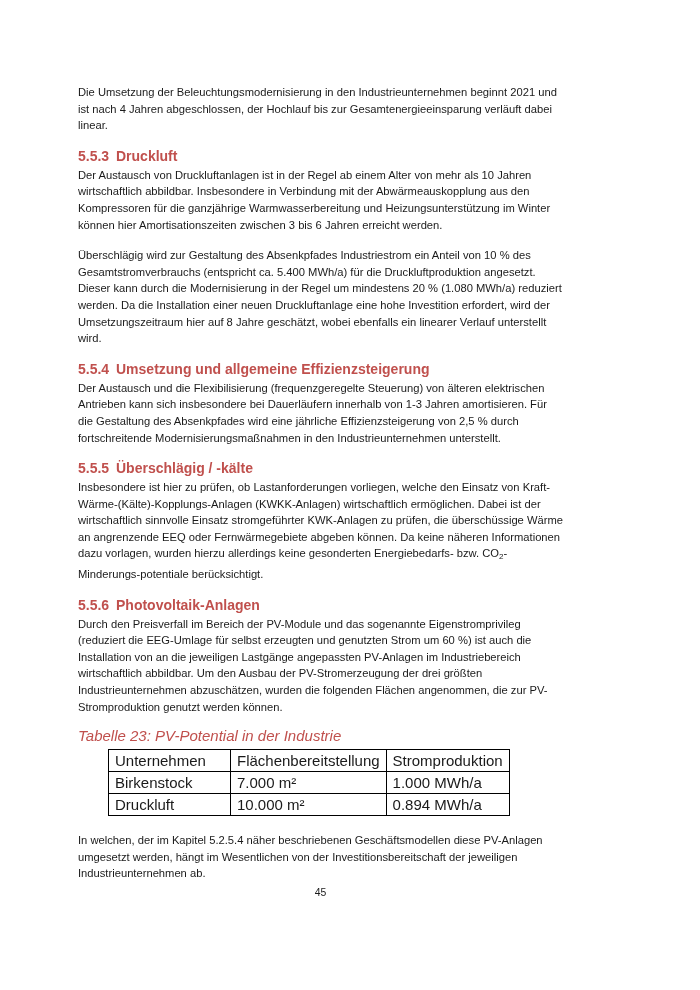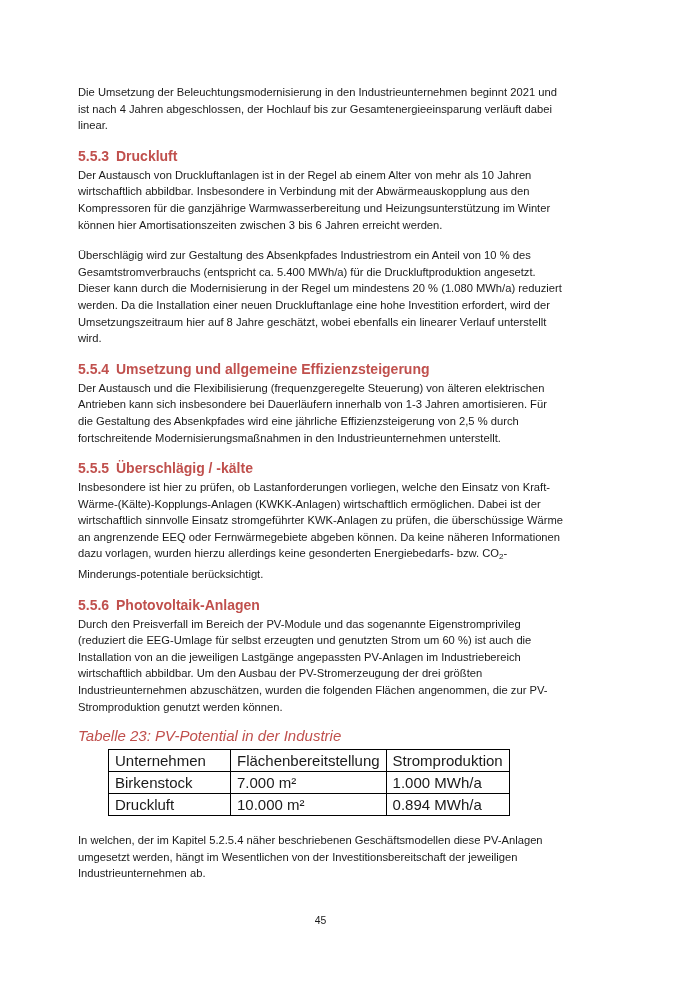--- a/index.html
+++ b/index.html
@@ -66,21 +66,21 @@
     height: 15px;
     vertical-align: middle;
   }
   table.pv-table col.c1 { width: 122px; }
   table.pv-table col.c2 { width: 123px; }
   table.pv-table col.c3 { width: 120px; }
   .page-number {
     position: absolute;
     left: 0;
     right: 0;
-    top: 915px;
+    top: 887px;
     text-align: center;
     font-size: 10.4px;
     color: #1a1a1a;
   }
   sub.chem {
     font-size: 0.72em;
     vertical-align: -0.25em;
   }
   .spacer-sm { height: 4px; }
 </style>

